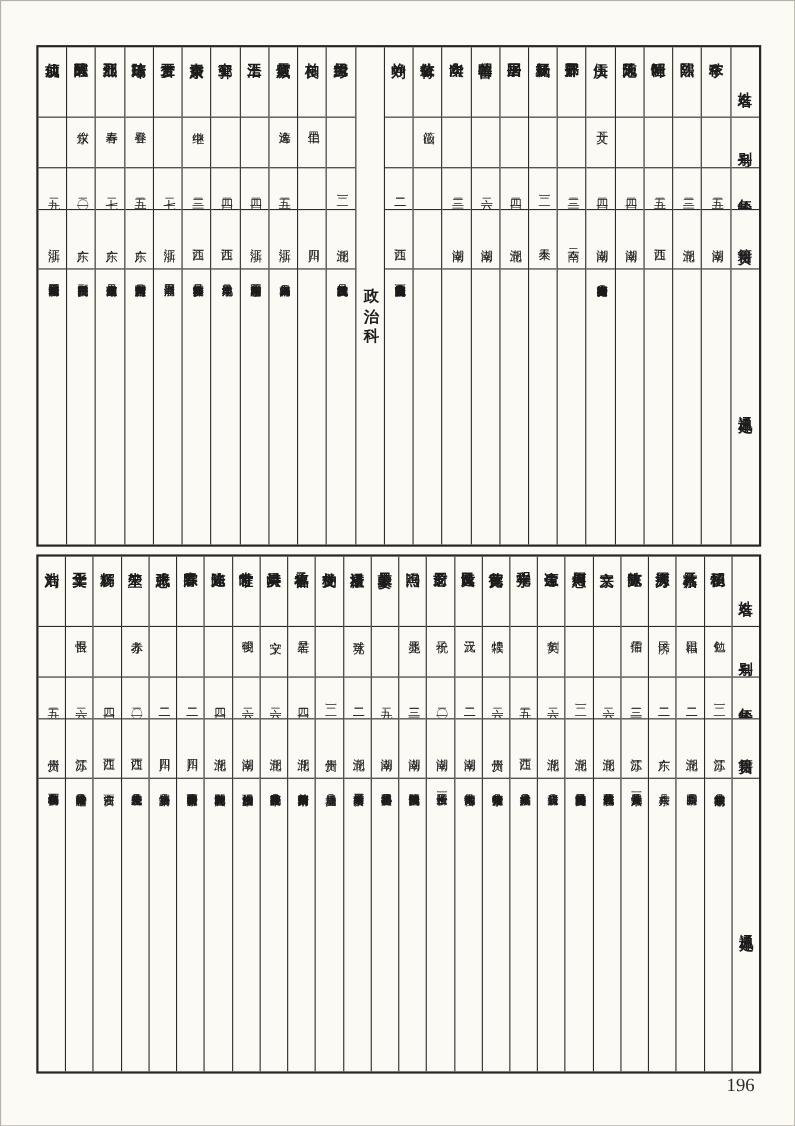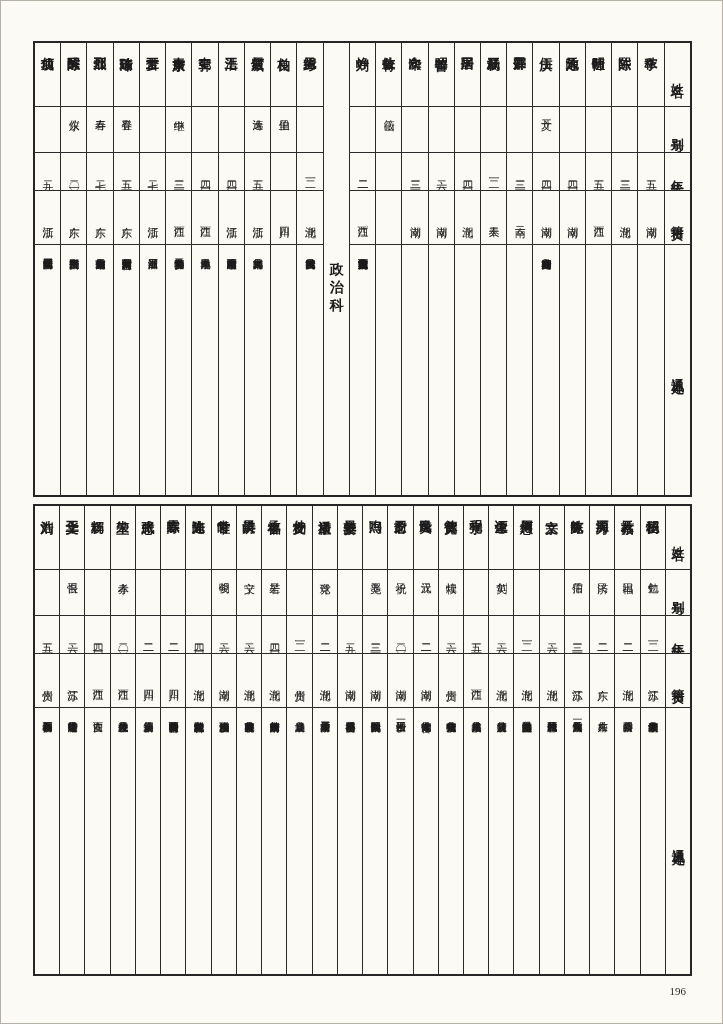--- a/index.html
+++ b/index.html
@@ -23,21 +23,21 @@
   .vtext{writing-mode:vertical-rl;text-orientation:upright;letter-spacing:0;}
   .c-name .vtext{font-size:13px;font-weight:bold;padding-top:4px;line-height:1;}
   .c-hao .vtext{font-size:11px;padding-top:4px;line-height:1;}
   .c-age .vtext{font-size:11px;line-height:1;}
   .c-native .vtext{font-size:11px;line-height:1;}
   .c-addr .vtext{font-size:10px;line-height:12px;padding-top:6px;}
   .head{align-items:center;}
   .head .vtext{font-size:13px;font-weight:bold;padding:0;letter-spacing:2px;}
   .section-col{align-items:center;justify-content:center;}
   .section-label{font-size:14px;font-weight:bold;letter-spacing:18px;transform:translateY(9px);}
-  .page-number{position:absolute;right:36px;bottom:26px;font-size:11px;color:#2a2a2a;}
+  .page-number{position:absolute;right:36px;bottom:26px;font-size:17px;color:#2a2a2a;}
 </style>
 </head>
 <body>
 
 <div class="sheet">
   <div class="roster table-top">
       <div class="col person-col">
         <div class="cell c-name">
           <span class="vtext">何成功</span>
         </div>

